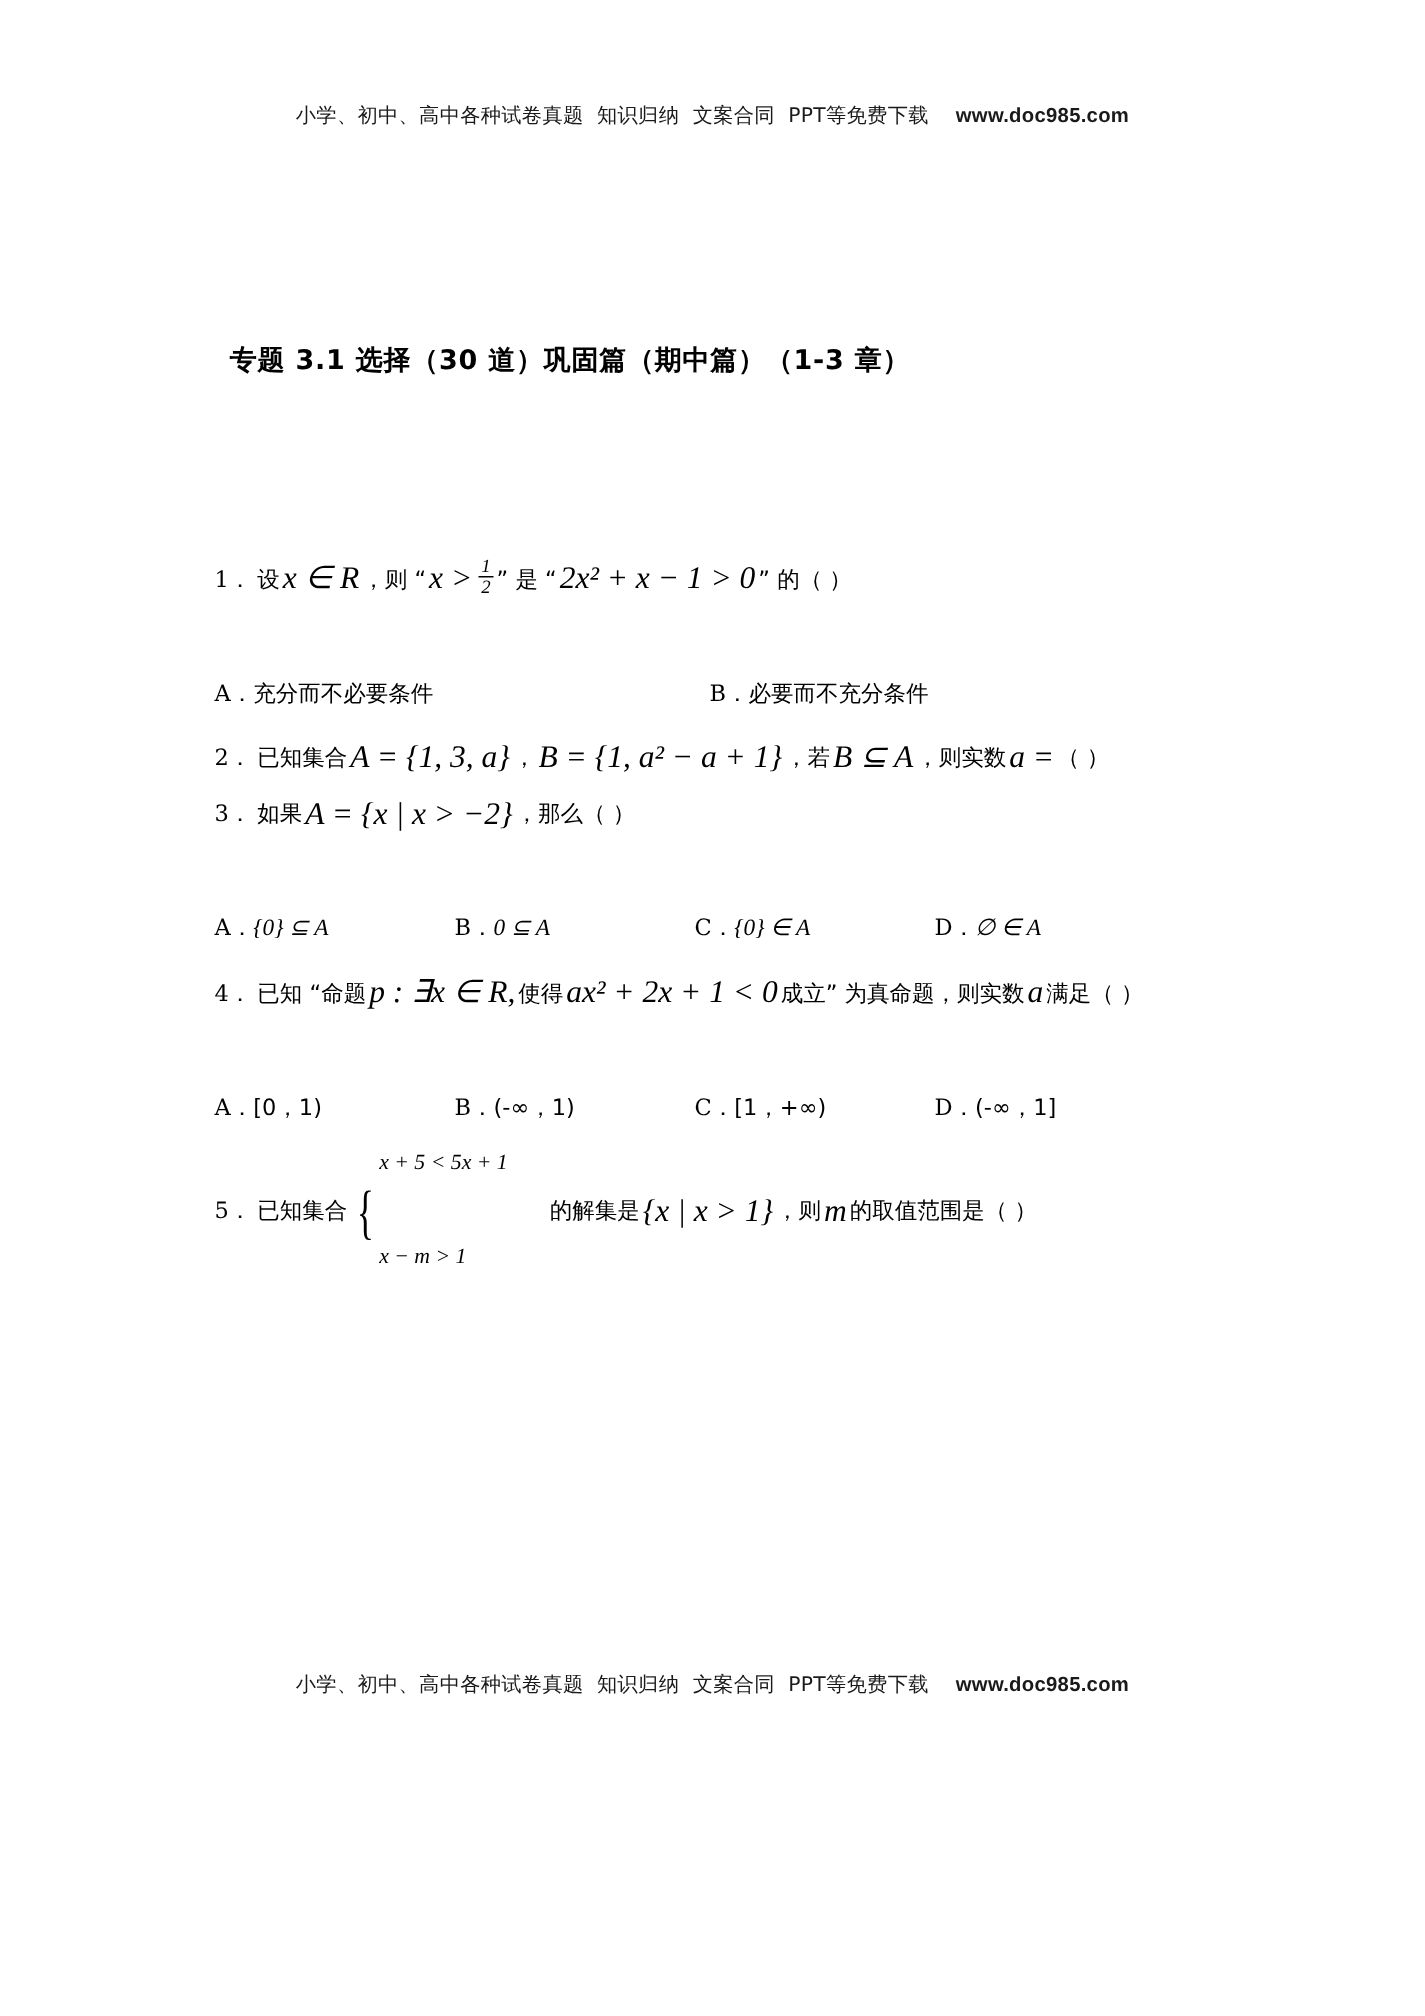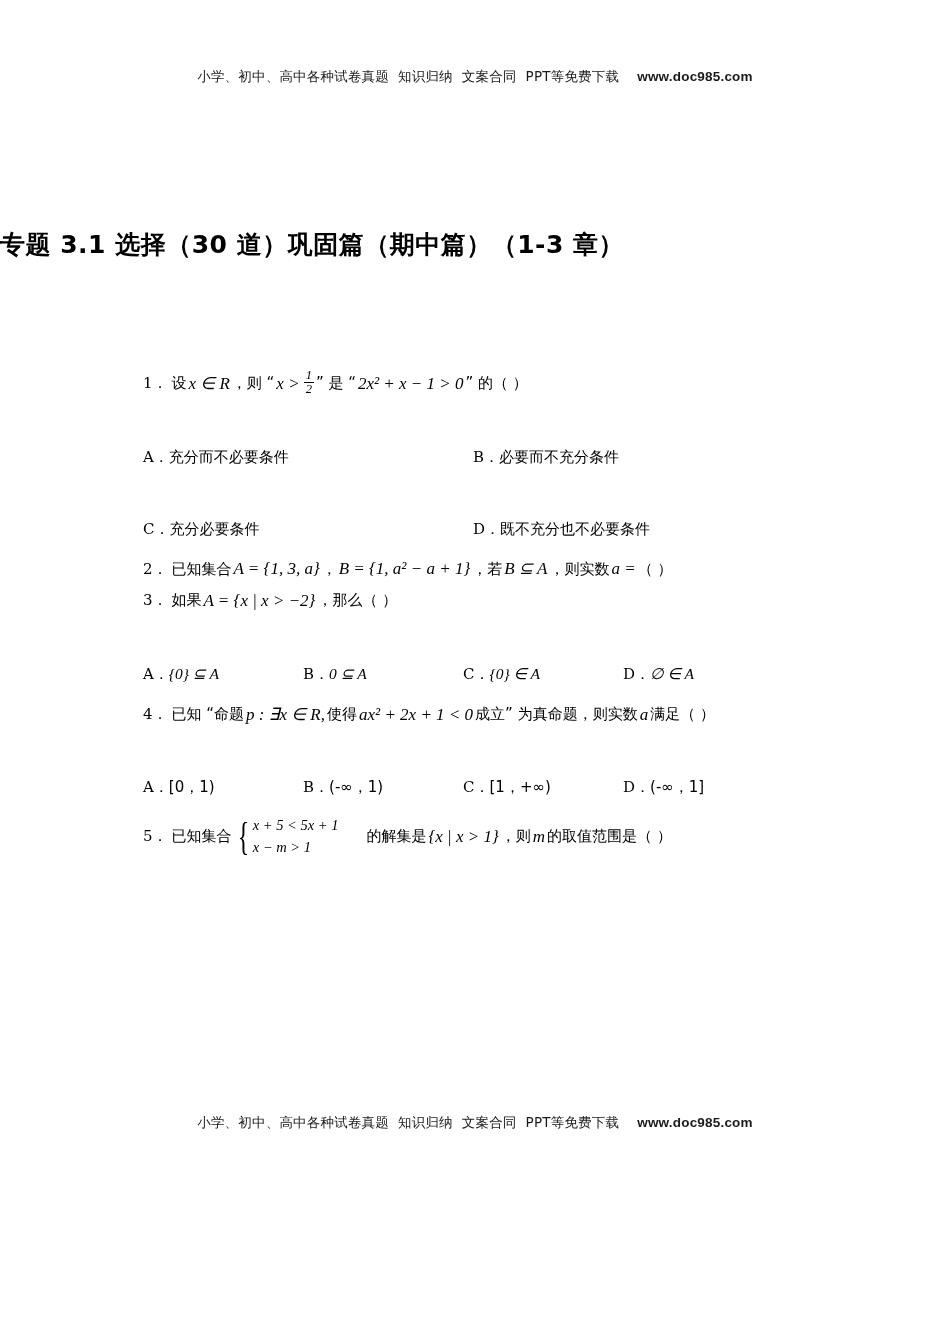--- a/index.html
+++ b/index.html
@@ -40,21 +40,22 @@
   .note-site {
     font-weight: bold;
     margin-left: 18px;
     font-family: "Liberation Sans", sans-serif;
   }
   .doc-title {
     position: absolute;
     top: 228px;
     left: 0;
     width: 760px;
-    font-size: 25px;
+    text-align: center;
+    font-size: 18px;
     font-weight: bold;
     font-family: "DejaVu Sans", sans-serif;
     letter-spacing: 0.5px;
   }
   .content {
     position: absolute;
     top: 370px;
     left: 143px;
     width: 680px;
   }
@@ -74,21 +75,21 @@
     font-size: 15px;
     margin-right: 4px;
   }
   .cn {
     font-family: "DejaVu Sans", sans-serif;
     font-size: 15px;
   }
   .mathbox {
     font-family: "Liberation Serif", serif;
     font-style: italic;
-    font-size: 17px;
+    font-size: 21px;
     padding: 0 2px;
     display: inline-flex;
     align-items: center;
   }
   .frac {
     display: inline-flex;
     flex-direction: column;
     align-items: center;
     vertical-align: middle;
     font-size: 12.5px;
@@ -135,20 +136,21 @@
     display: inline-block;
     font-style: normal;
   }
   .sys {
     display: inline-flex;
     flex-direction: column;
     justify-content: center;
     font-style: italic;
     font-size: 14.5px;
     line-height: 1.5;
+    gap: 41px;
   }
 </style>
 </head>
 <body>
 
 <div class="page">
 
   <div class="header-note">
     <span class="note-inner">小学、初中、高中各种试卷真题  知识归纳  文案合同  PPT等免费下载</span><span class="note-site">www.doc985.com</span>
   </div>
@@ -171,28 +173,20 @@
         <span class="cn">” 是 “</span>
         <span class="mathbox">2x² + x − 1 &gt; 0</span>
         <span class="cn">” 的（  ）</span>
       </div>
       <div class="opts opts-2">
         <div class="opt">
           <span class="lbl">A．</span><span>充分而不必要条件</span>
         </div>
         <div class="opt">
           <span class="lbl">B．</span><span>必要而不充分条件</span>
-        </div>
-      </div>
-      <div class="opts opts-2">
-        <div class="opt">
-          <span class="lbl">C．</span><span>充分必要条件</span>
-        </div>
-        <div class="opt">
-          <span class="lbl">D．</span><span>既不充分也不必要条件</span>
         </div>
       </div>
     </div>
 
     <div class="q">
       <div class="q-line">
         <span class="q-num">2．</span>
         <span class="cn">已知集合</span>
         <span class="mathbox">A = {1, 3, a}</span>
         <span class="cn">，</span>

